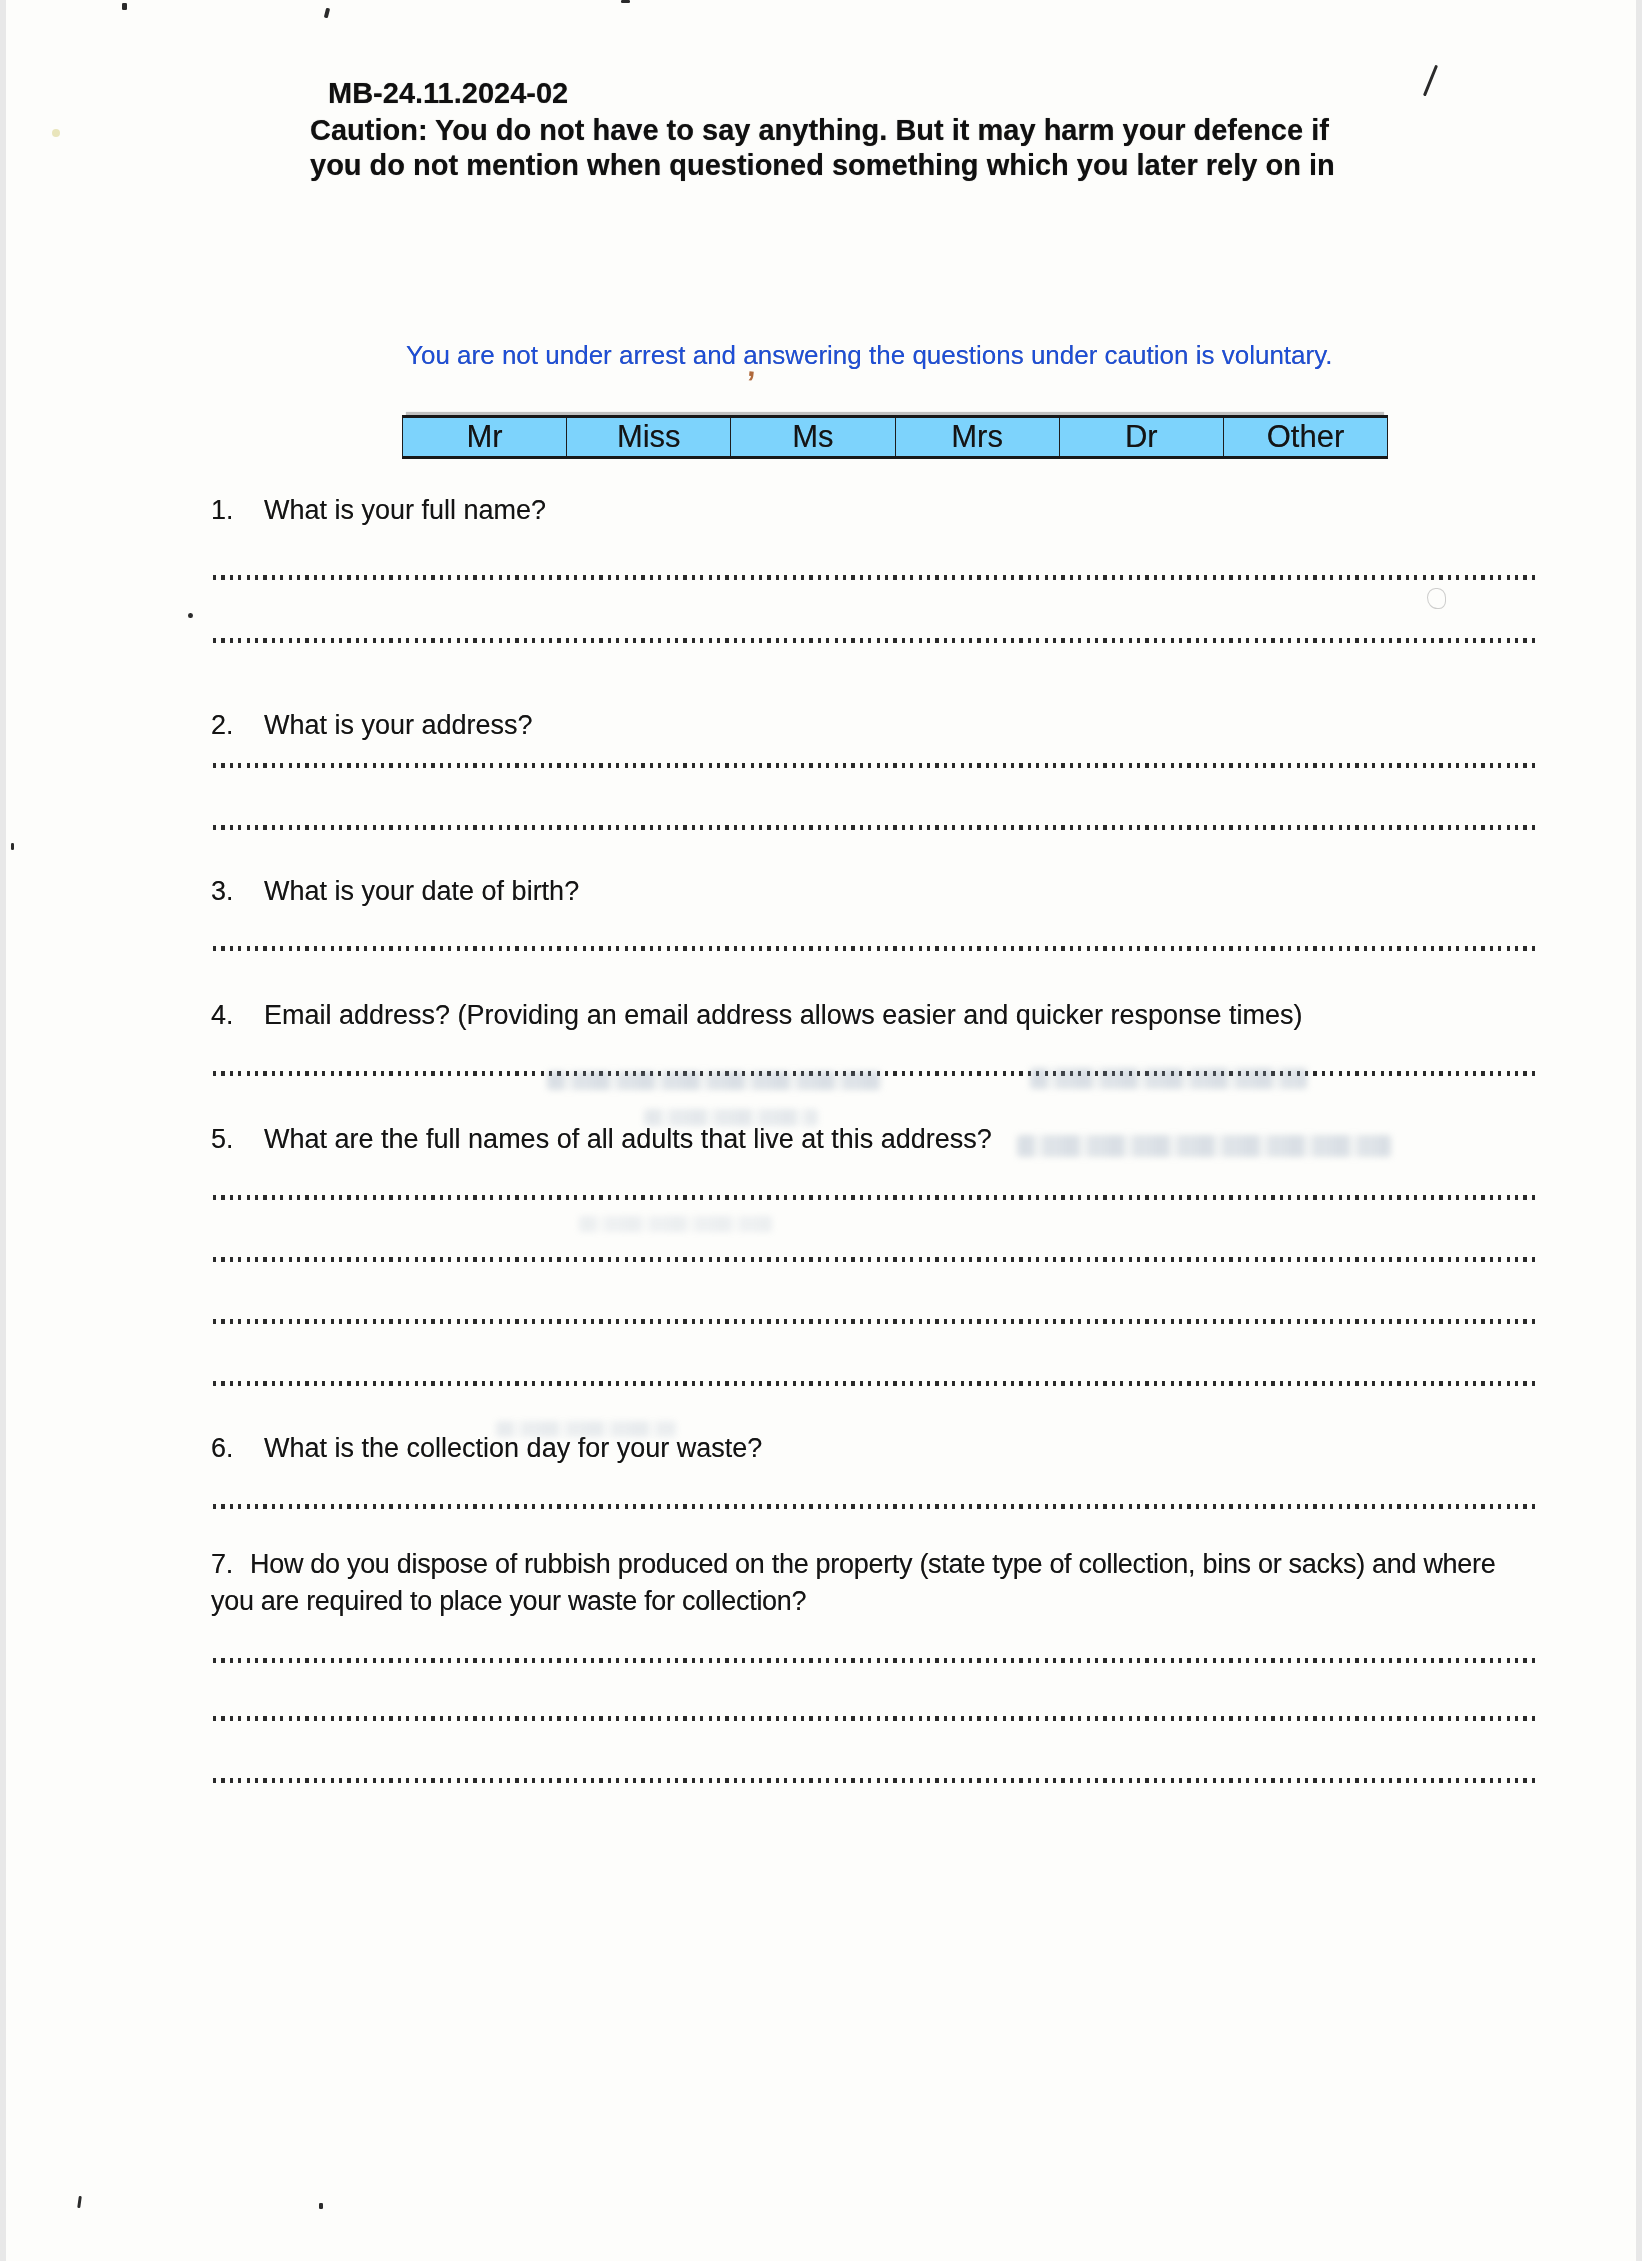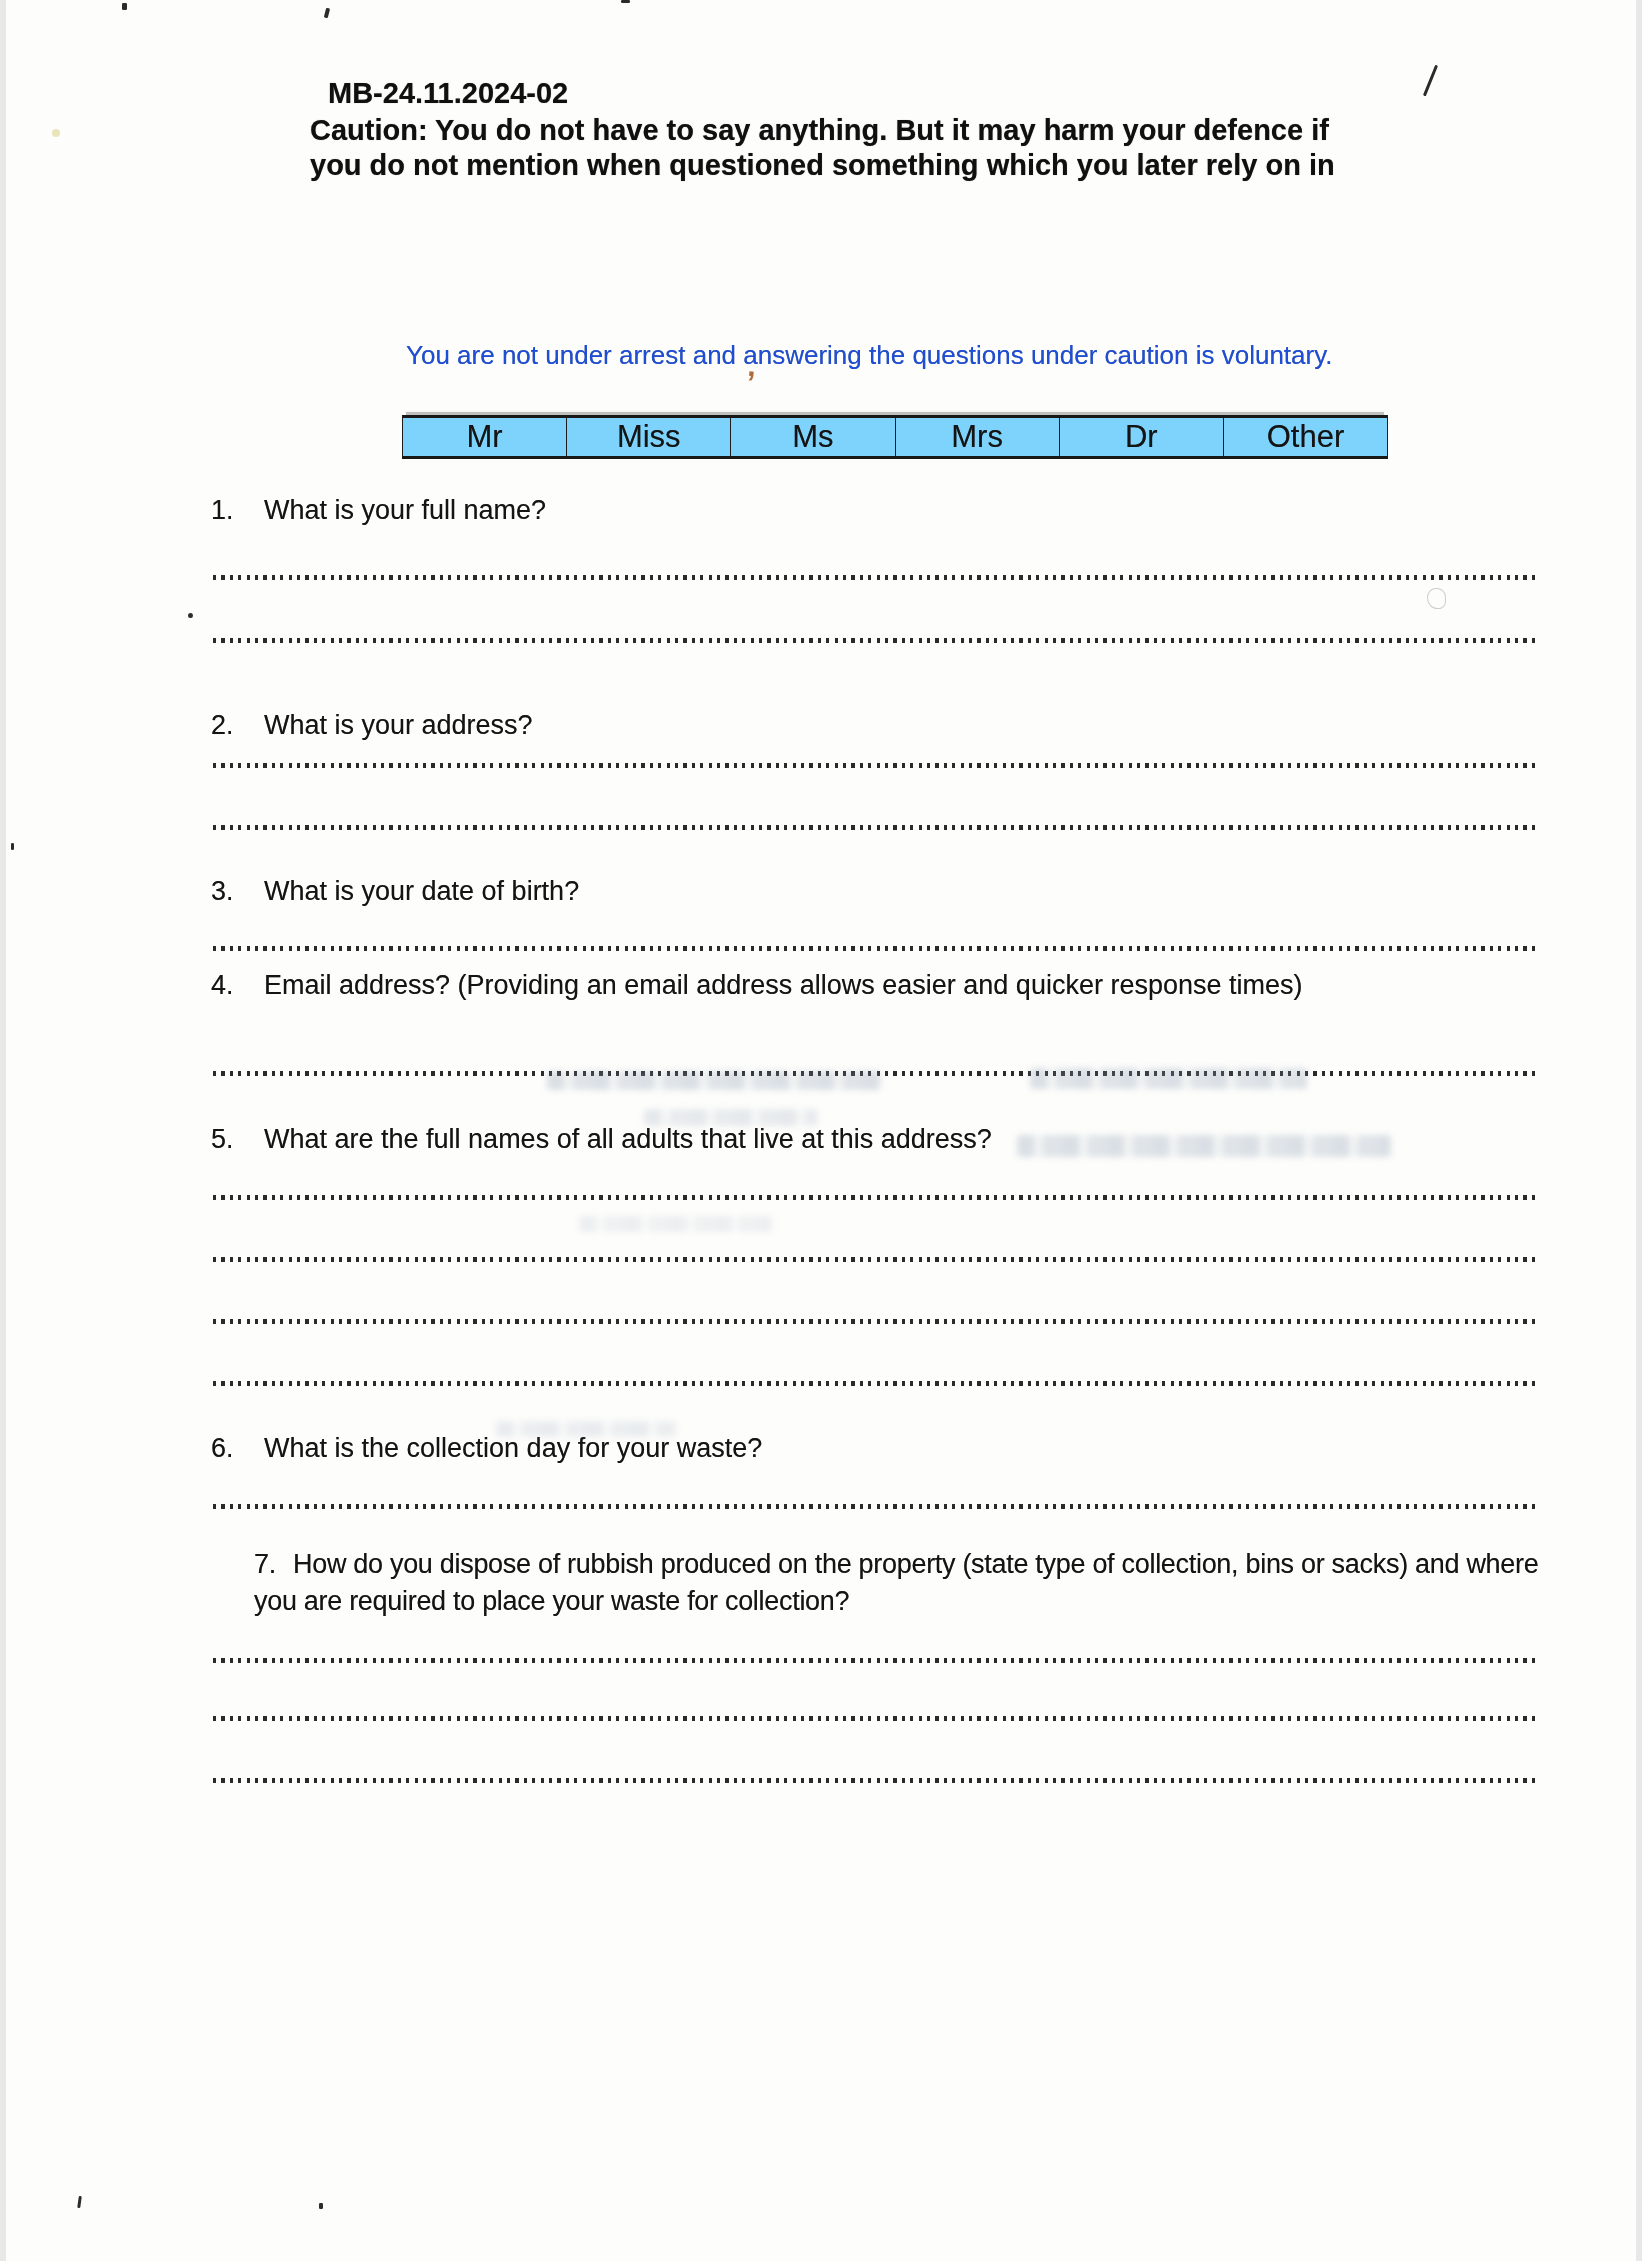--- a/index.html
+++ b/index.html
@@ -58,21 +58,21 @@
     text-shadow:0 0 0.6px rgba(20,20,20,.5);
     white-space:nowrap;
   }
   .q .qnum{display:inline-block;width:53px;}
   .q7{
     position:absolute;left:205px;width:1346px;
     font-size:27px;line-height:37px;color:#141414;
     letter-spacing:-0.3px;
     text-shadow:0 0 0.6px rgba(20,20,20,.5);
   }
-  .q7 .qline{white-space:nowrap;margin-left:43px;}
+  .q7 .qline{white-space:nowrap;}
   .q7 .qnum7{display:inline-block;width:39px;}
   
   .dots{
     position:absolute;left:207px;width:1322px;height:4.5px;
     background:repeating-linear-gradient(90deg,#2a2a2a 0 3.2px,transparent 3.2px 8.4px);
   }
   
   .speck{position:absolute;background:#2b2b2b;border-radius:1.3px;}
   .speck.pale{background:#e9e5bb;border-radius:50%;}
   .ink-comma{
@@ -126,21 +126,21 @@
     <span class="qnum">2.</span><span class="qtext">What is your address?</span>
   </div>
   <div class="dots" style="top:763px"></div>
   <div class="dots" style="top:825px"></div>
 
   <div class="q" style="top:874px">
     <span class="qnum">3.</span><span class="qtext">What is your date of birth?</span>
   </div>
   <div class="dots" style="top:946px"></div>
 
-  <div class="q" style="top:968px">
+  <div class="q" style="top:998px">
     <span class="qnum">4.</span><span class="qtext">Email address? (Providing an email address allows easier and quicker response times)</span>
   </div>
   <div class="dots" style="top:1071px"></div>
 
   <div class="q" style="top:1122px">
     <span class="qnum">5.</span><span class="qtext">What are the full names of all adults that live at this address?</span>
   </div>
   <div class="dots" style="top:1195px"></div>
   <div class="dots" style="top:1257px"></div>
   <div class="dots" style="top:1319px"></div>

